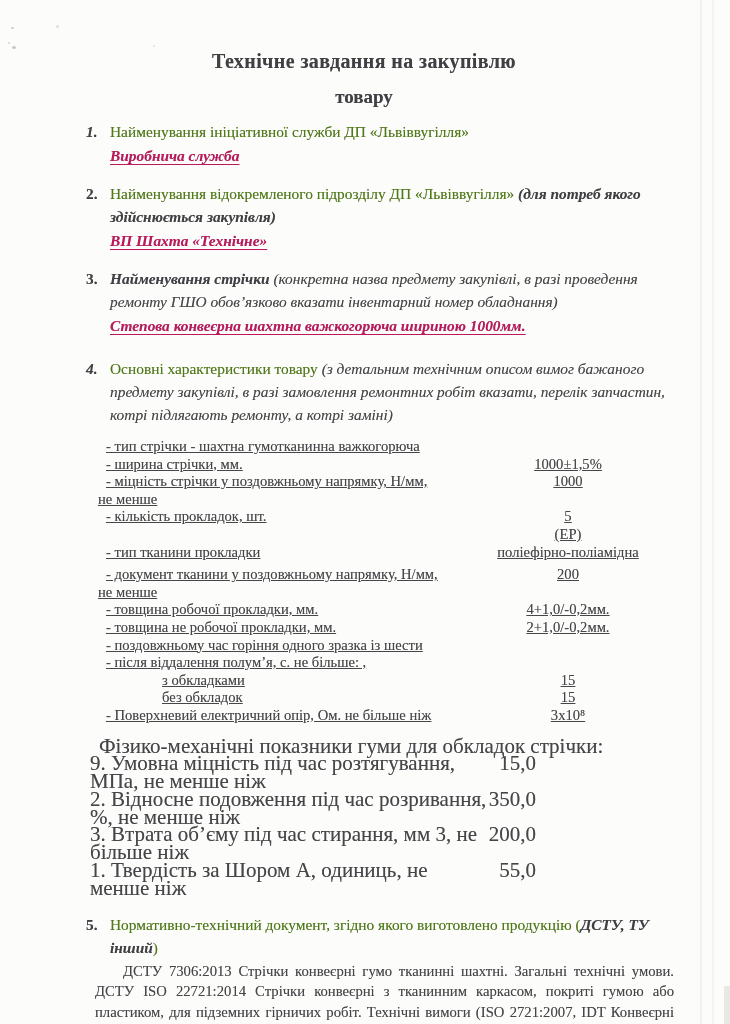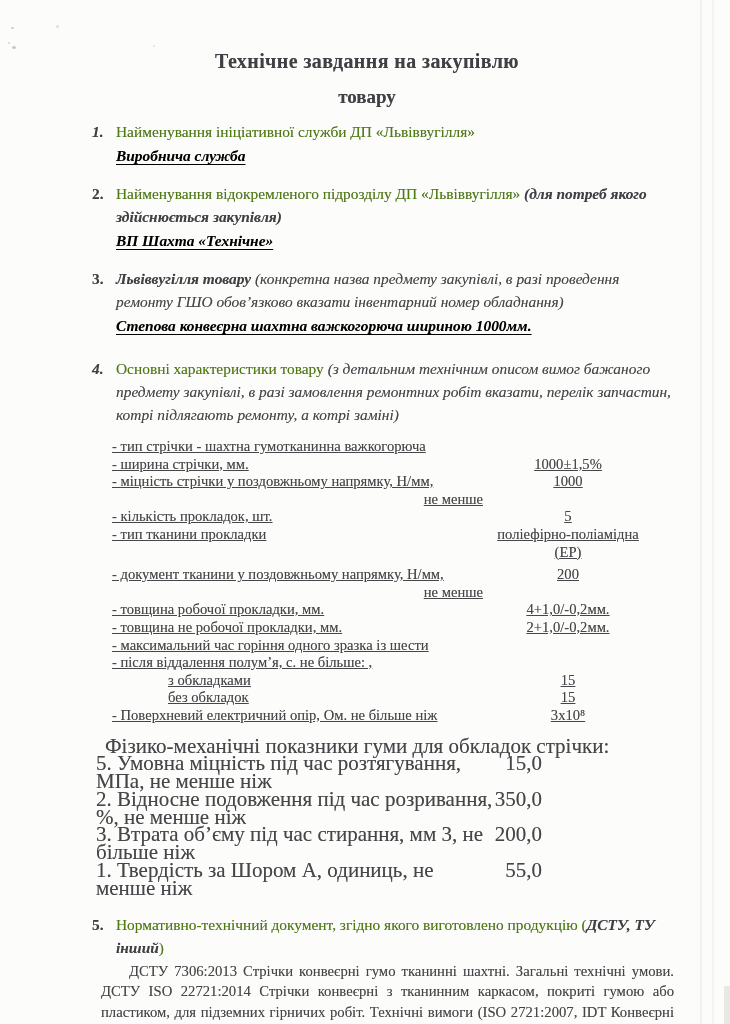--- a/index.html
+++ b/index.html
@@ -5,21 +5,20 @@
   html, body { margin: 0; padding: 0; background: #ffffff; }
   .page {
     position: relative;
     width: 730px;
     height: 1024px;
     background: #fcfcfa;
     color: #46464a;
     font-family: "Liberation Serif", "DejaVu Serif", serif;
     overflow: hidden;
     box-sizing: border-box;
-    padding-left: 6px;
   }
   .content {
     position: relative;
     box-sizing: border-box;
     padding: 48px 56px 0 86px;
     font-size: 15px;
     text-shadow: 0 0 0.6px rgba(70,70,74,0.45);
   }
 
   
@@ -31,32 +30,32 @@
   .item { display: flex; line-height: 23px; font-size: 15.4px; margin-bottom: 15px; }
   .item-num { flex: none; width: 24px; font-weight: bold; color: #3f3f44; }
   .item-num.italic { font-style: italic; }
   .item-body { flex: 1; }
   .h-bold { font-weight: normal; color: #4d7c0f; }
   .h-bold-italic { font-weight: bold; font-style: italic; color: #3f3f44; }
   .h-note { font-style: italic; }
   .item-value {
     font-weight: bold; font-style: italic;
     text-decoration: underline; text-underline-offset: 3px;
-    color: #000000; margin-top: 1px;
+    color: #be185d; margin-top: 1px;
   }
   #item3 { margin-bottom: 20px; }
   #item4 { margin-bottom: 12px; }
   #item5 { margin-bottom: 2px; }
 
   
   .spec-section { margin: 0 0 13px 20px; font-size: 14.6px; line-height: 17.6px; }
   .spec-row { display: flex; text-decoration: underline; }
   .spec-label { flex: 1; }
   .spec-value { flex: none; width: 170px; margin-right: 21px; text-align: center; }
-  .spec-row.cont .spec-label { margin-left: -8px; text-align: right; }
+  .spec-row.cont .spec-label { margin-left: -8px; }
   .spec-row.indent .spec-label { padding-left: 56px; }
   .spec-row.gap-top { margin-top: 5px; }
 
   
   .rubber-section { margin: 0 0 15px 0; padding-left: 4px; font-size: 21px; line-height: 17.8px; }
   .rubber-heading { padding-left: 9px; }
   .rubber-row { display: flex; }
   .rubber-label { flex: none; width: 398px; }
   .rubber-value { flex: none; width: 48px; text-align: right; }
 
@@ -112,21 +111,21 @@
       <span class="item-num">2.</span>
       <div class="item-body">
         <div><span class="h-bold">Найменування відокремленого підрозділу ДП «Львіввугілля» </span><span class="h-bold-italic">(для потреб якого здійснюється закупівля)</span></div>
         <div class="item-value">ВП Шахта «Технічне»</div>
       </div>
     </div>
 
     <div class="item" id="item3">
       <span class="item-num">3.</span>
       <div class="item-body">
-        <div><span class="h-bold-italic">Львіввугілля товару </span><span class="h-note">(конкретна назва предмету закупівлі, в разі проведення ремонту ГШО обов’язково вказати інвентарний номер обладнання)</span></div>
+        <div><span class="h-bold-italic">Найменування стрічки </span><span class="h-note">(конкретна назва предмету закупівлі, в разі проведення ремонту ГШО обов’язково вказати інвентарний номер обладнання)</span></div>
         <div class="item-value">Степова  конвеєрна шахтна важкогорюча шириною 1000мм.</div>
       </div>
     </div>
 
     <div class="item" id="item4">
       <span class="item-num italic">4.</span>
       <div class="item-body">
         <div><span class="h-bold">Основні характеристики товару </span><span class="h-note">(з детальним технічним описом вимог бажаного предмету закупівлі, в разі замовлення ремонтних робіт вказати, перелік запчастин, котрі підлягають ремонту, а котрі заміні)</span></div>
       </div>
     </div>
@@ -146,45 +145,45 @@
         </div>
       <div class="spec-row cont">
           <span class="spec-label">не менше</span>
           <span class="spec-value"></span>
         </div>
       <div class="spec-row">
           <span class="spec-label">- кількість прокладок, шт.</span>
           <span class="spec-value">5</span>
         </div>
       <div class="spec-row">
+          <span class="spec-label"></span>
+          <span class="spec-value">(ЕР)</span>
+        </div>
+      <div class="spec-row">
           <span class="spec-label">- тип тканини прокладки</span>
           <span class="spec-value">поліефірно-поліамідна</span>
-        </div>
-      <div class="spec-row">
-          <span class="spec-label"></span>
-          <span class="spec-value">(ЕР)</span>
         </div>
       <div class="spec-row gap-top">
           <span class="spec-label">- документ тканини у поздовжньому напрямку, Н/мм,</span>
           <span class="spec-value">200</span>
         </div>
       <div class="spec-row cont">
           <span class="spec-label">не менше</span>
           <span class="spec-value"></span>
         </div>
       <div class="spec-row">
           <span class="spec-label">- товщина робочої прокладки, мм.</span>
           <span class="spec-value">4+1,0/-0,2мм.</span>
         </div>
       <div class="spec-row">
           <span class="spec-label">- товщина не робочої прокладки, мм.</span>
           <span class="spec-value">2+1,0/-0,2мм.</span>
         </div>
       <div class="spec-row">
-          <span class="spec-label">- максимальний час горіння одного зразка із шести</span>
+          <span class="spec-label">- поздовжньому час горіння одного зразка із шести</span>
           <span class="spec-value"></span>
         </div>
       <div class="spec-row">
           <span class="spec-label">- після віддалення полум’я, с. не більше:   ,</span>
           <span class="spec-value"></span>
         </div>
       <div class="spec-row indent">
           <span class="spec-label">з обкладками</span>
           <span class="spec-value">15</span>
         </div>
@@ -194,21 +193,21 @@
         </div>
       <div class="spec-row">
           <span class="spec-label">- Поверхневий електричний опір, Ом. не більше ніж</span>
           <span class="spec-value">3х10⁸</span>
         </div>
     </div>
 
     <div class="rubber-section">
       <div class="rubber-heading">Фізико-механічні показники гуми для обкладок стрічки:</div>
       <div class="rubber-row">
-          <span class="rubber-label">5. Умовна міцність під час розтягування, МПа, не менше ніж</span>
+          <span class="rubber-label">9. Умовна міцність під час розтягування, МПа, не менше ніж</span>
           <span class="rubber-value">15,0</span>
         </div>
       <div class="rubber-row">
           <span class="rubber-label">2. Відносне подовження під час розривання, %, не менше ніж</span>
           <span class="rubber-value">350,0</span>
         </div>
       <div class="rubber-row">
           <span class="rubber-label">3. Втрата об’єму під час стирання, мм 3, не більше ніж</span>
           <span class="rubber-value">200,0</span>
         </div>

